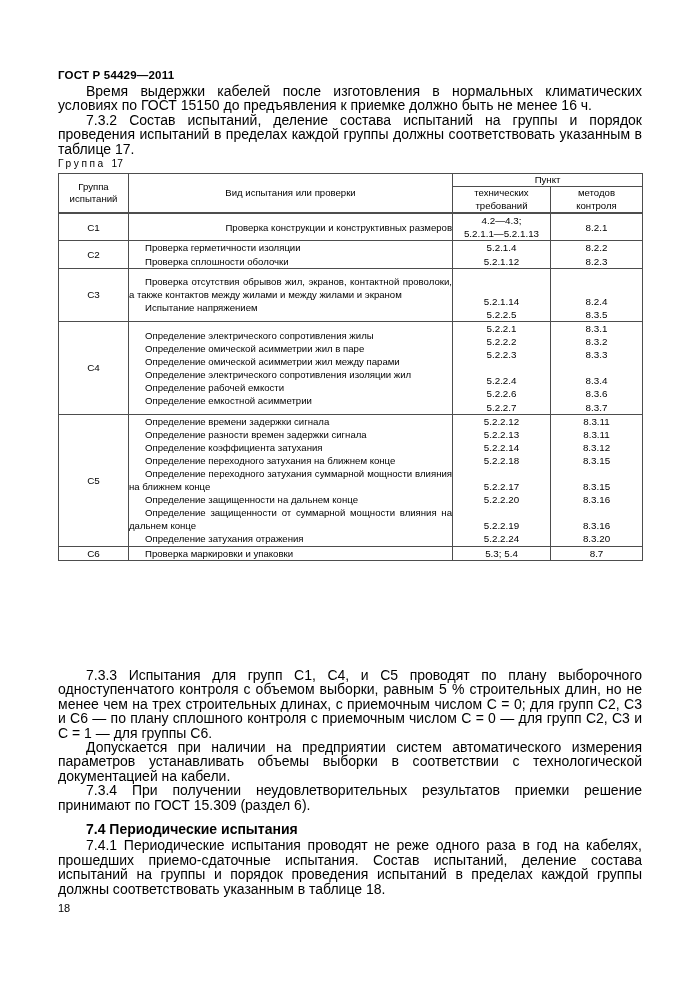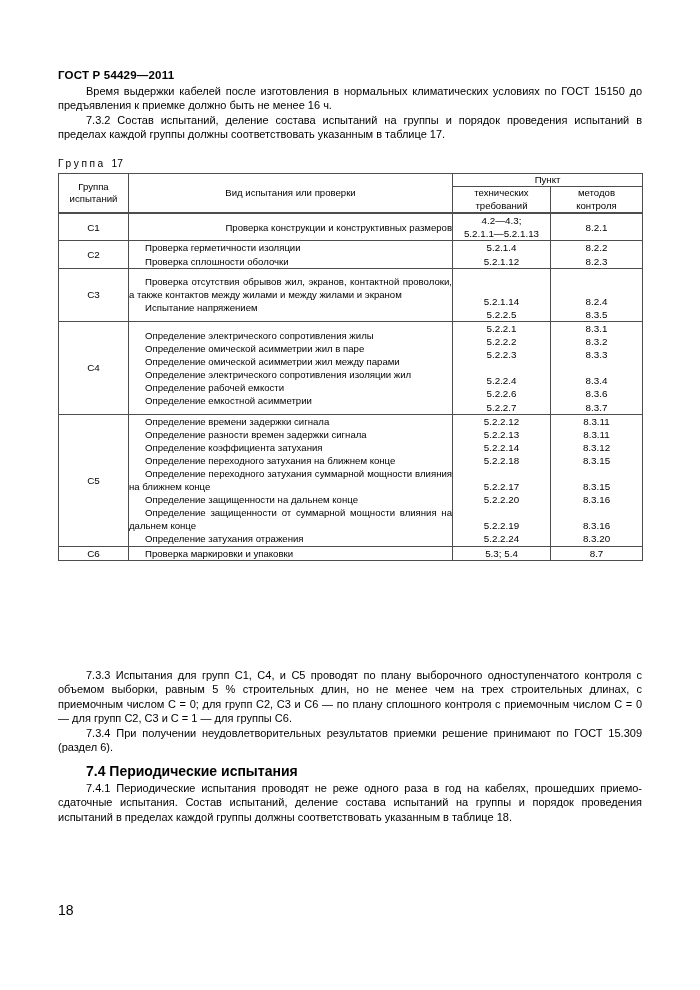--- a/index.html
+++ b/index.html
@@ -32,21 +32,21 @@
     margin-top: 21px;
   }
   .content {
     position: absolute;
     left: 58px;
     top: 84px;
     width: 584px;
   }
   p.body-par {
     margin: 0 0 0 0;
-    font-size: 11px;
+    font-size: 14px;
     line-height: 14.4px;
     text-align: justify;
     text-indent: 28px;
     hyphens: manual;
   }
   .sec-title {
     margin: 10px 0 2px 0;
     font-size: 14px;
     font-weight: bold;
     text-indent: 28px;
@@ -124,21 +124,21 @@
     padding: 0;
     list-style: none;
   }
   .numlist li { line-height: 13.1px; }
   .numlist li.blank { height: 13.1px; }
 
   .page-number {
     position: absolute;
     left: 58px;
     top: 902px;
-    font-size: 14px;
+    font-size: 11px;
   }
   .after-table {
     position: absolute;
     left: 58px;
     top: 668px;
     width: 584px;
   }
 </style>
 </head>
 <body>
@@ -343,20 +343,21 @@
             <ul class="numlist">
               <li>8.7</li>
             </ul>
           </td>
         </tr>
       </tbody>
   </table>
 
   <div class="after-table">
     <p class="body-par">7.3.3 Испытания для групп С1, С4, и С5 проводят  по плану выборочного одноступенчатого контроля с объемом выборки, равным 5 % строительных длин, но не менее чем на трех  строительных длинах, с приемочным числом С = 0; для групп С2, С3 и С6 — по плану  сплошного контроля  с  приемочным  числом С = 0 — для групп С2, С3 и С = 1 — для группы С6.</p>
+    <p class="body-par">Допускается при наличии на предприятии систем автоматического измерения параметров устанавливать объемы выборки в соответствии с технологической документацией на кабели.</p>
     <p class="body-par">7.3.4 При получении неудовлетворительных результатов приемки решение принимают по ГОСТ 15.309 (раздел 6).</p>
     <p class="sec-title">7.4 Периодические испытания</p>
     <p class="body-par">7.4.1 Периодические испытания проводят не реже одного раза в год на кабелях, прошедших приемо-сдаточные испытания. Состав испытаний, деление состава испытаний на группы и порядок проведения испытаний в пределах каждой группы должны соответствовать указанным в таблице 18.</p>
   </div>
 
   <div class="page-number">18</div>
 
 </div>
 
 </body></html>

